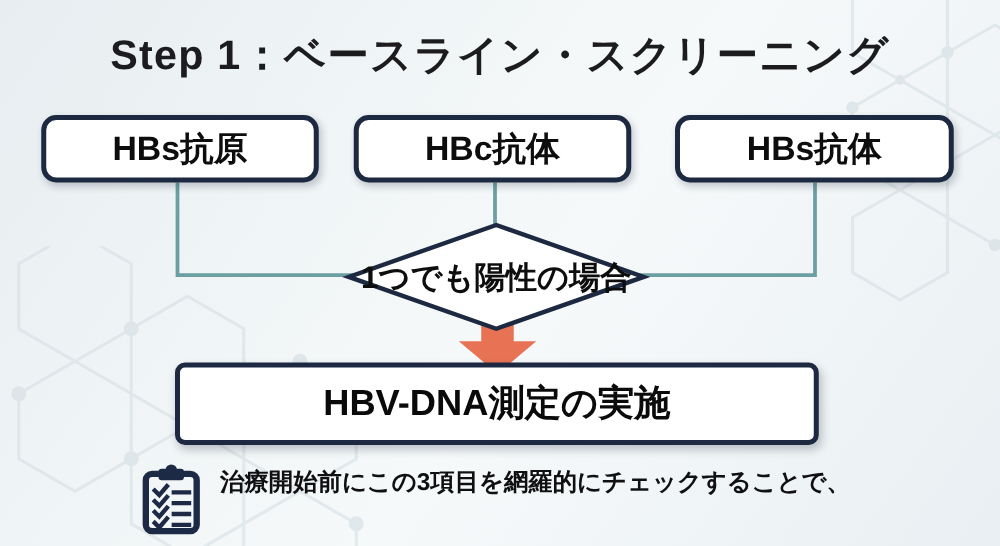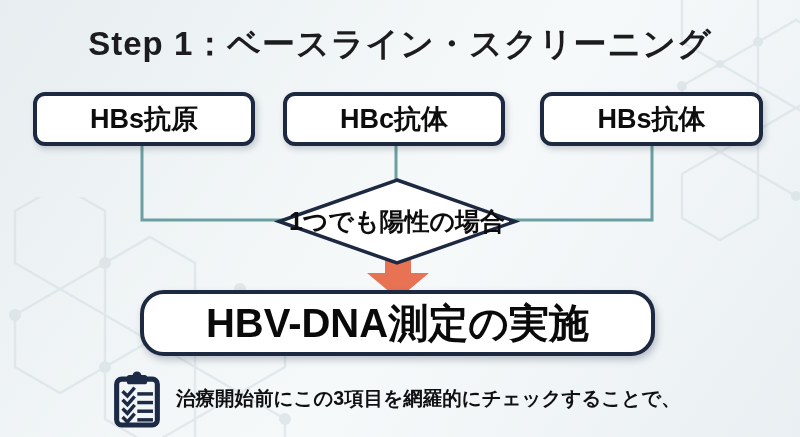--- a/index.html
+++ b/index.html
@@ -71,45 +71,44 @@
   }
 
   .result-box {
     position: absolute;
     left: 140px;
     top: 290px;
     width: 515px;
     height: 66px;
     background: #ffffff;
     border: 4px solid #1d2940;
-    border-radius: 24px;
+    border-radius: 8px;
     display: flex;
     align-items: center;
     justify-content: center;
-    font-size: 40px;
+    font-size: 29px;
     font-weight: bold;
     color: #0a0a0a;
     box-shadow: 2px 4px 7px rgba(29,41,64,0.25);
   }
 
   .note {
     position: absolute;
     left: 112px;
     top: 370px;
     display: flex;
     align-items: flex-start;
     gap: 14px;
   }
   .note-text {
     padding-top: 4px;
     font-size: 19.5px;
     font-weight: bold;
     line-height: 25px;
     color: #101012;
-    margin-top: 12px;
   }
 </style>
 </head>
 <body>
 
 <div class="stage">
 
   <svg class="hex-pattern top-right" width="210" height="250" viewBox="0 0 210 250" fill="none">
     <g stroke="#d7e0e5" stroke-width="2.5">
       <polygon points="130,-24 168,-2 168,42 130,64 92,42 92,-2"></polygon>

